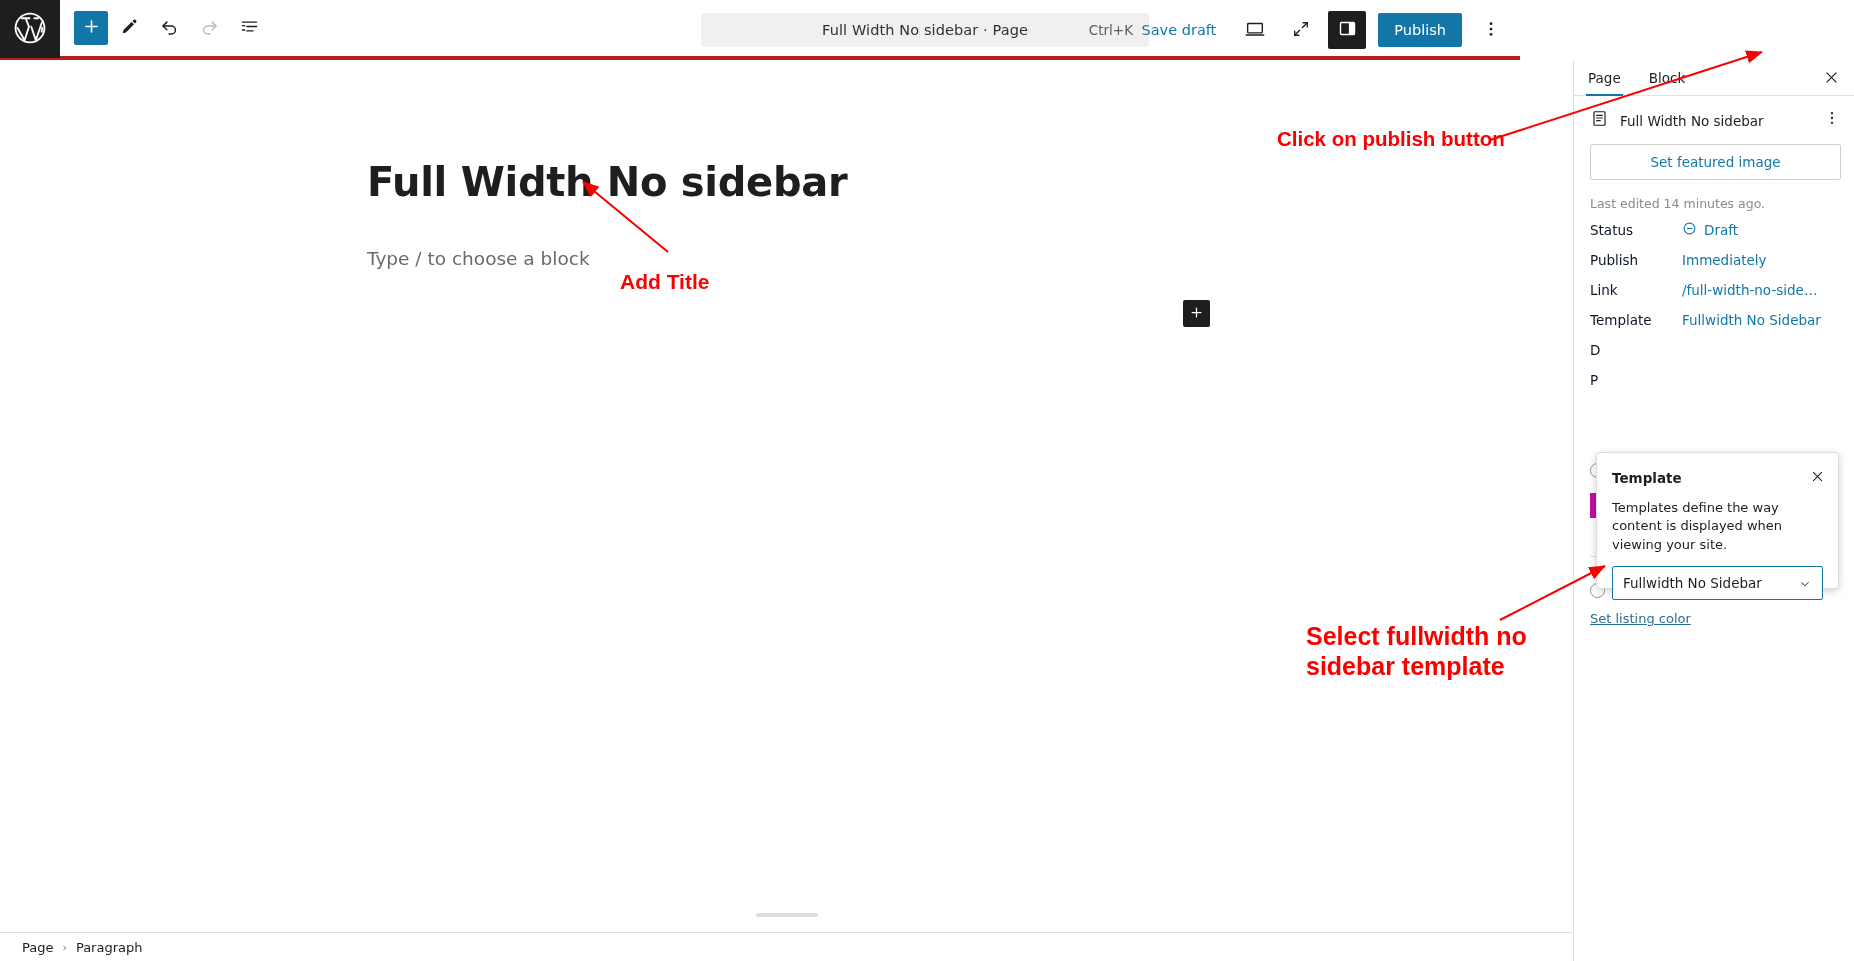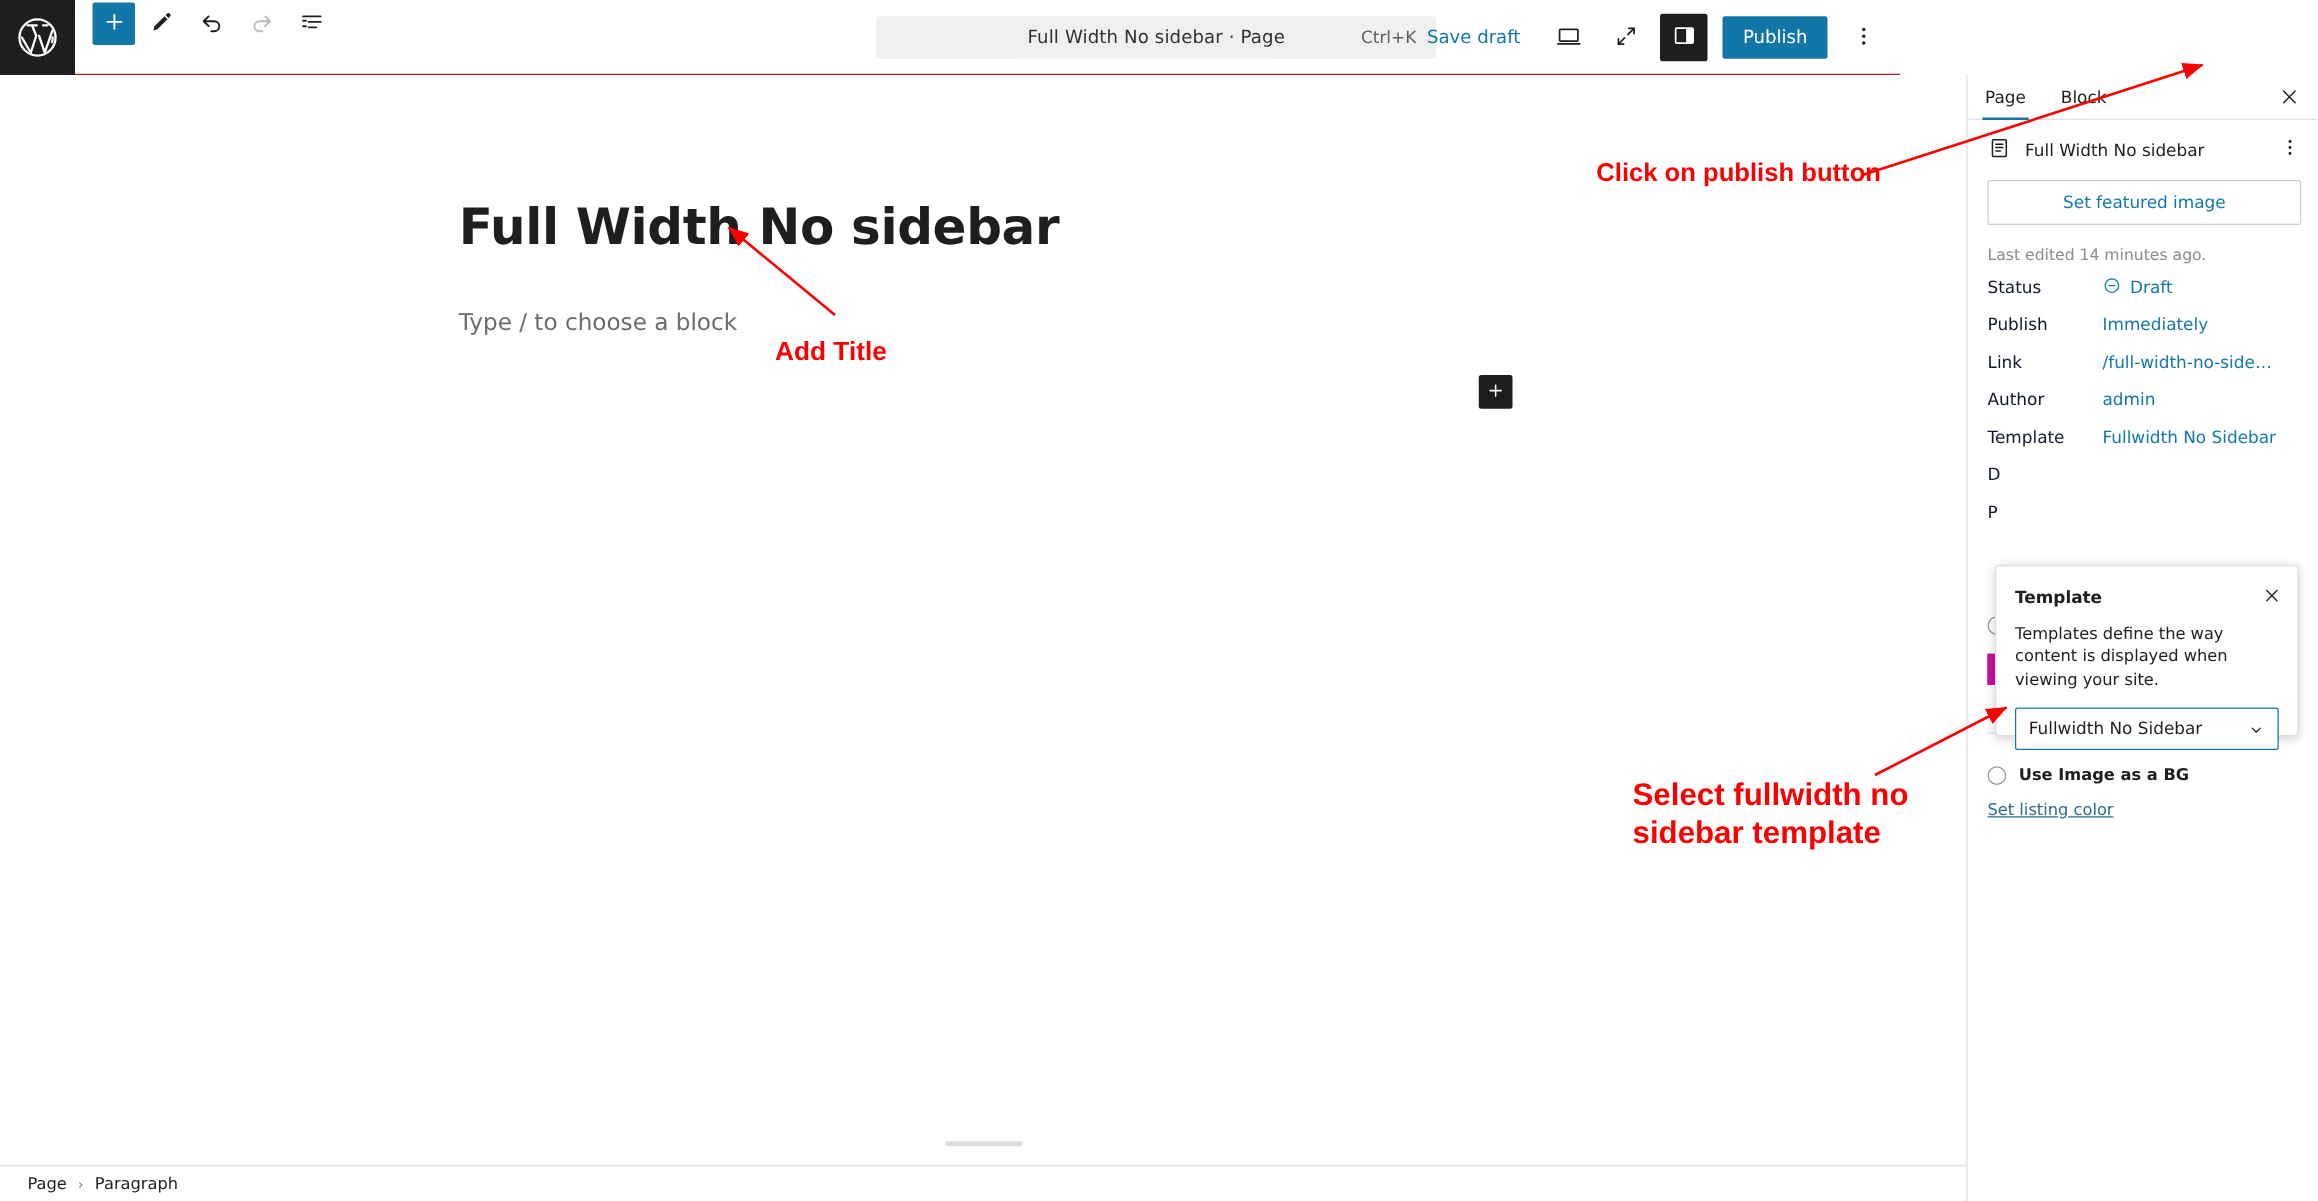--- a/index.html
+++ b/index.html
@@ -11,22 +11,22 @@
     overflow: hidden;
     position: relative;
     -webkit-font-smoothing: antialiased;
   }
 
   
   .header {
     position: absolute; top: 0; left: 0;
     width: 1520px; height: 60px;
     background: #ffffff;
-    border-bottom: 1px solid #b91c1c;
-    display: flex; align-items: flex-start;
+    border-bottom: 4px solid #b91c1c;
+    display: flex; align-items: center;
   }
   .wp-logo {
     width: 60px; height: 60px;
     background: #1e1e1e;
     display: flex; align-items: center; justify-content: center;
     flex: 0 0 60px;
   }
   .wp-logo svg { display: block; }
 
   .tool-group { display: flex; align-items: center; padding-left: 14px; gap: 2px; }
@@ -456,24 +456,20 @@
   <div class="meta-row">
     <span class="meta-label">Publish</span>
     <span class="meta-value">Immediately</span>
   </div>
 
   <div class="meta-row">
     <span class="meta-label">Link</span>
     <span class="meta-value">/full-width-no-side…</span>
   </div>
 
-  <div class="meta-row">
-    <span class="meta-label">Author</span>
-    <span class="meta-value">admin</span>
-  </div>
 
   <div class="meta-row">
     <span class="meta-label">Template</span>
     <span class="meta-value">Fullwidth No Sidebar</span>
   </div>
 
   <div class="meta-row">
     <span class="meta-label">D</span>
   </div>
   <div class="meta-row">

